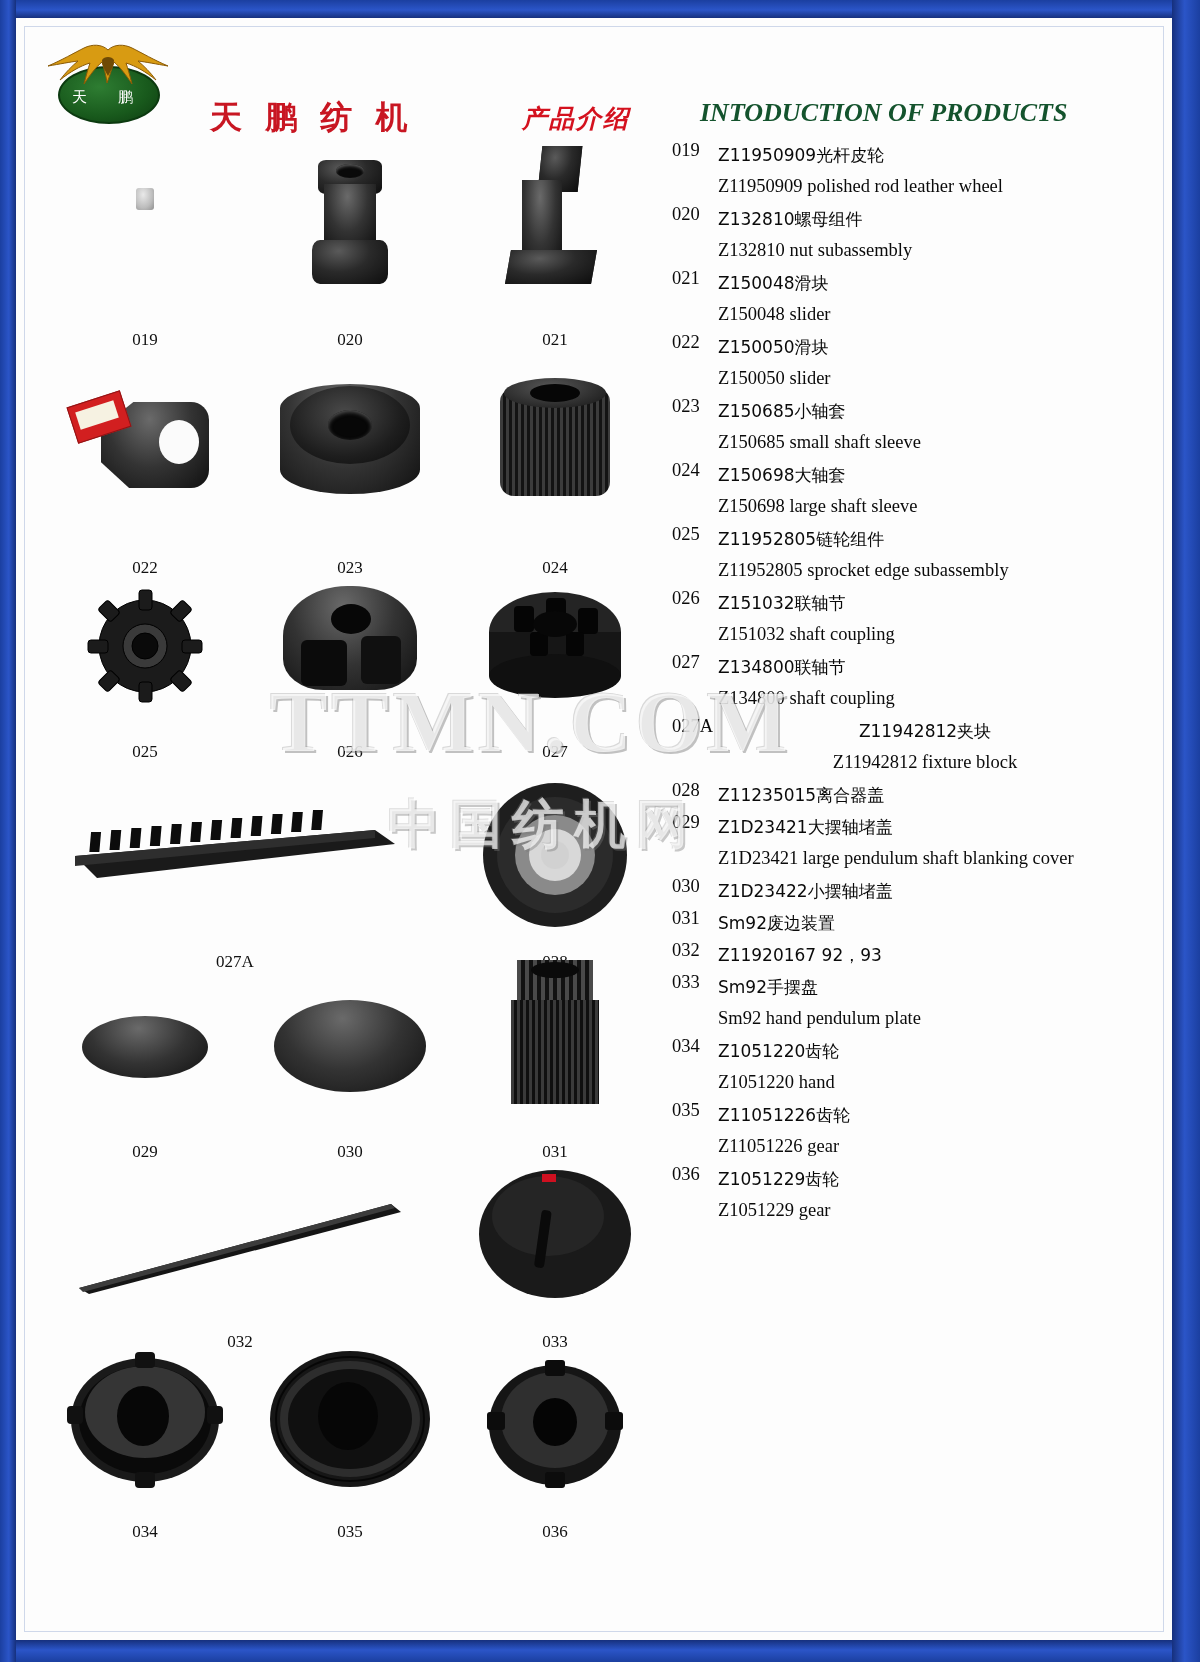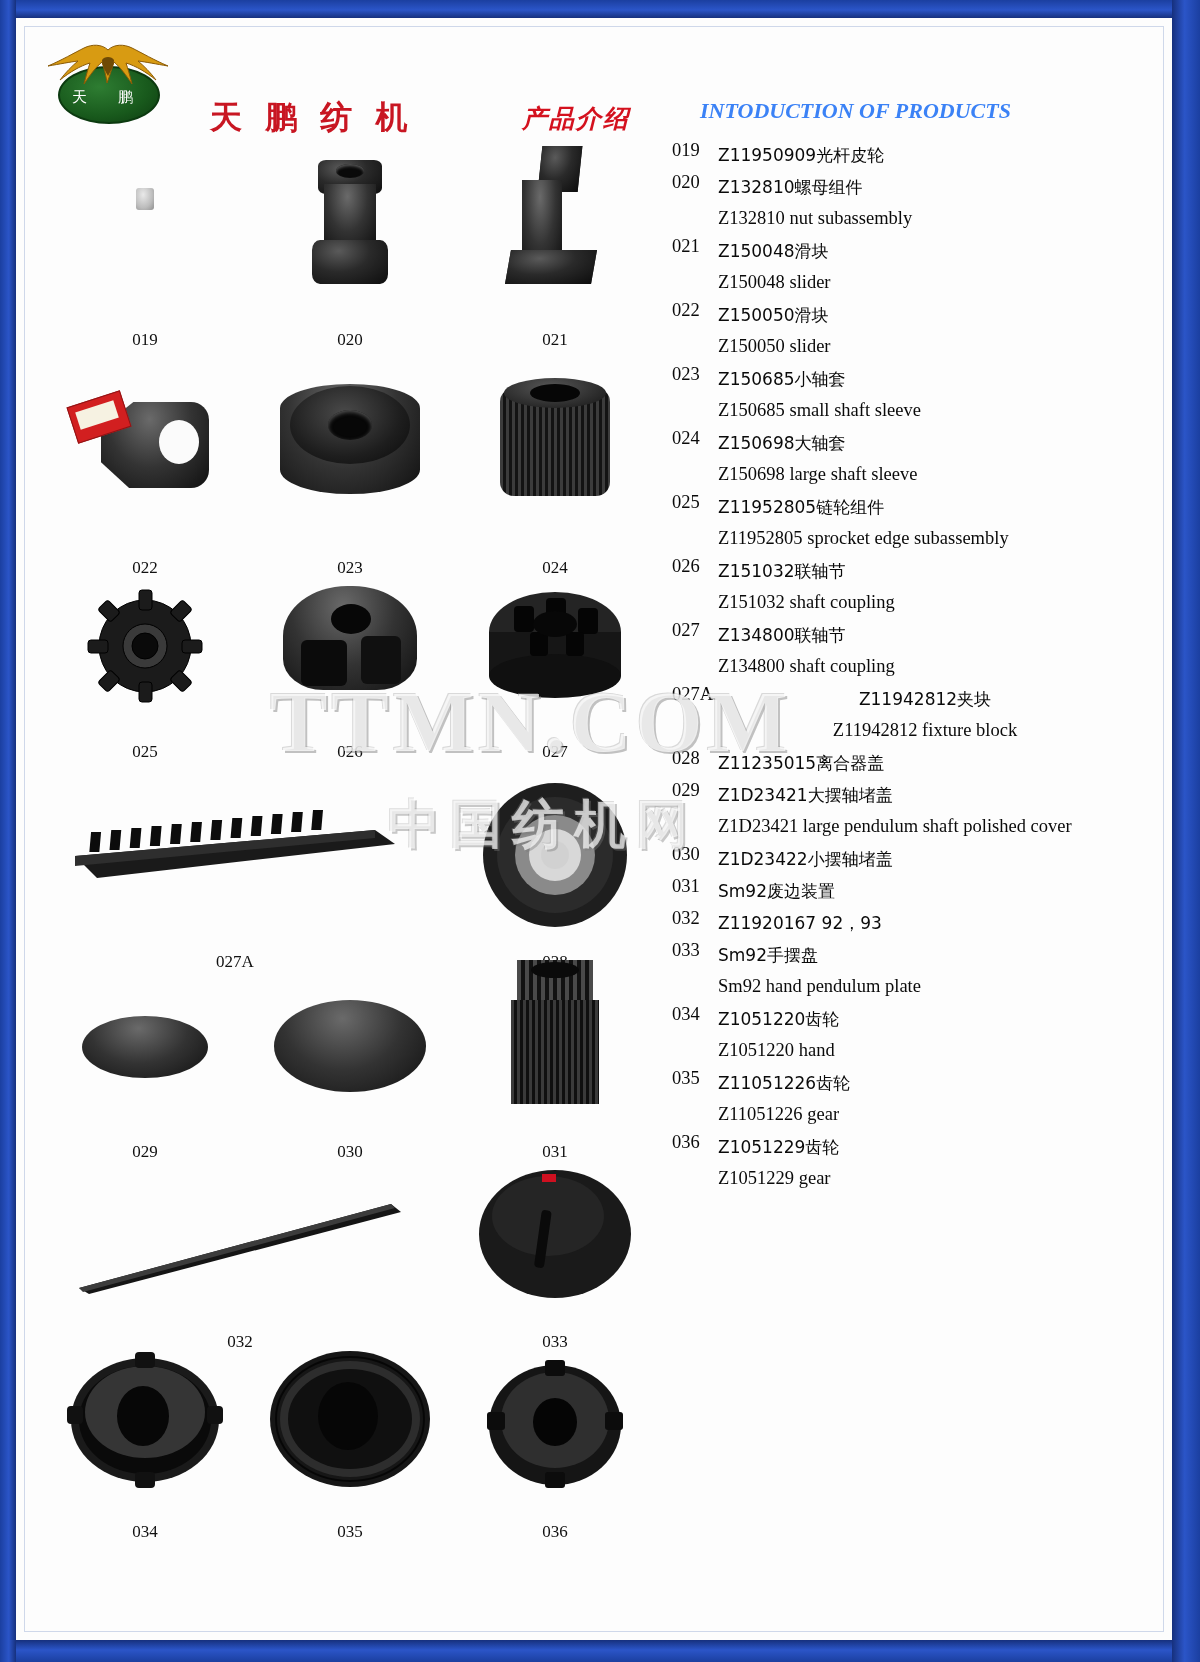--- a/index.html
+++ b/index.html
@@ -83,22 +83,22 @@
     font-style: italic;
     font-size: 25px;
     color: #d4111e;
     letter-spacing: 2px;
   }
   .header-en-title {
     position: absolute; left: 670px; top: 58px;
     font-family: "Liberation Serif", serif;
     font-weight: bold;
     font-style: italic;
-    font-size: 22px;
-    color: #3b82f6;
+    font-size: 26px;
+    color: #14532d;
     letter-spacing: 0px;
     white-space: nowrap;
   }
 
   
   .photos {
     position: absolute; left: 40px; top: 140px; width: 620px; height: 1420px;
   }
   .cell {
     position: absolute;
@@ -466,20 +466,21 @@
       <div class="caption" style="top:182px;">036</div>
     </div>
 
   </div>
 
   <div class="list">
 
     <div class="item">
       <div class="num">019</div>
       <div class="cn">Z11950909光杆皮轮</div>
+      <div class="en">Z11950909 polished rod leather wheel</div>
     </div>
 
     <div class="item">
       <div class="num">020</div>
       <div class="cn">Z132810螺母组件</div>
       <div class="en">Z132810 nut subassembly</div>
     </div>
 
     <div class="item">
       <div class="num">021</div>
@@ -530,21 +531,21 @@
     </div>
 
     <div class="item">
       <div class="num">028</div>
       <div class="cn">Z11235015离合器盖</div>
     </div>
 
     <div class="item">
       <div class="num">029</div>
       <div class="cn">Z1D23421大摆轴堵盖</div>
-      <div class="en">Z1D23421 large pendulum shaft polished cover</div>
+      <div class="en">Z1D23421 large pendulum shaft blanking cover</div>
     </div>
 
     <div class="item">
       <div class="num">030</div>
       <div class="cn">Z1D23422小摆轴堵盖</div>
     </div>
 
     <div class="item">
       <div class="num">031</div>
       <div class="cn">Sm92废边装置</div>

